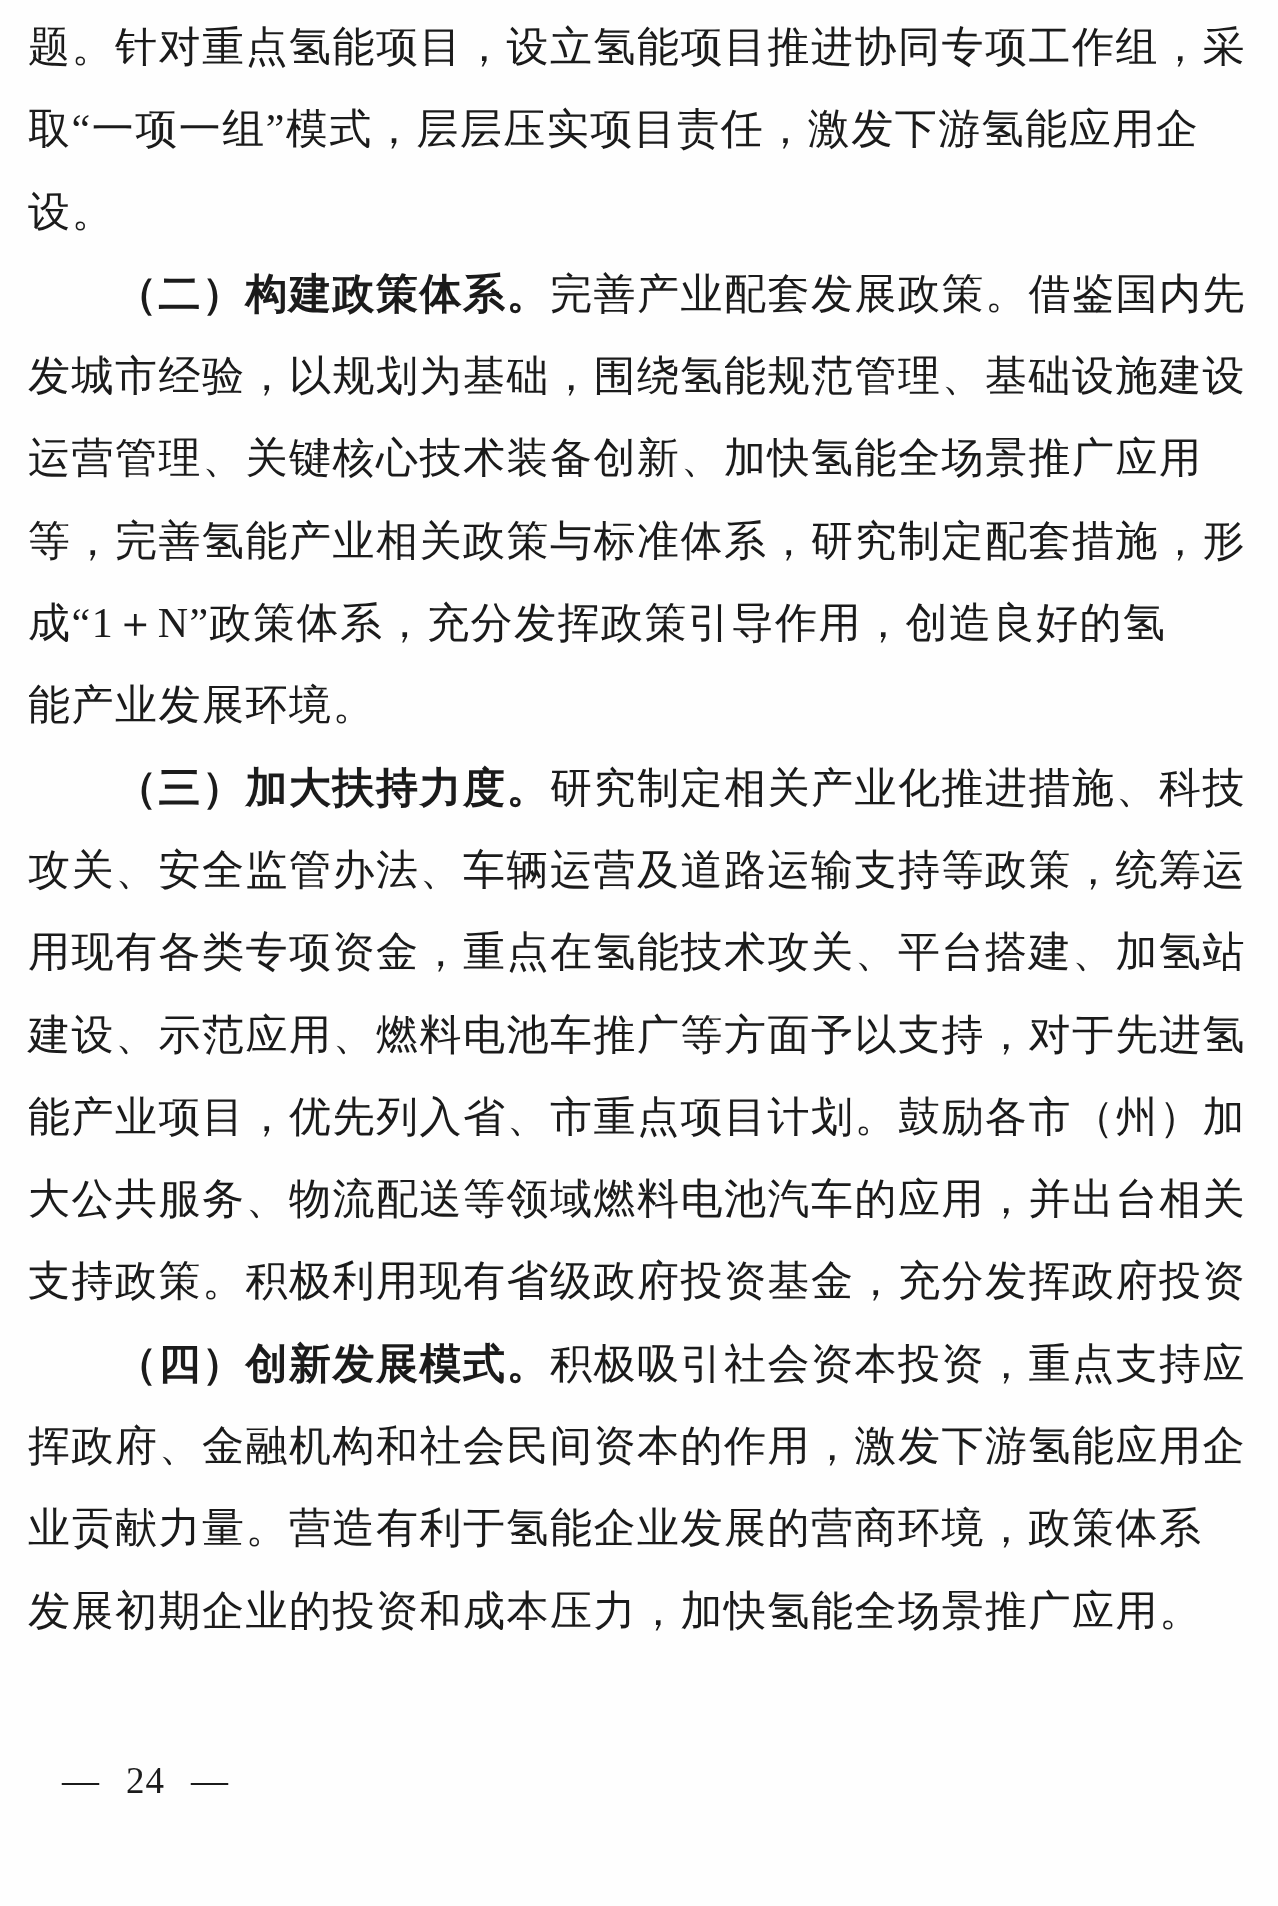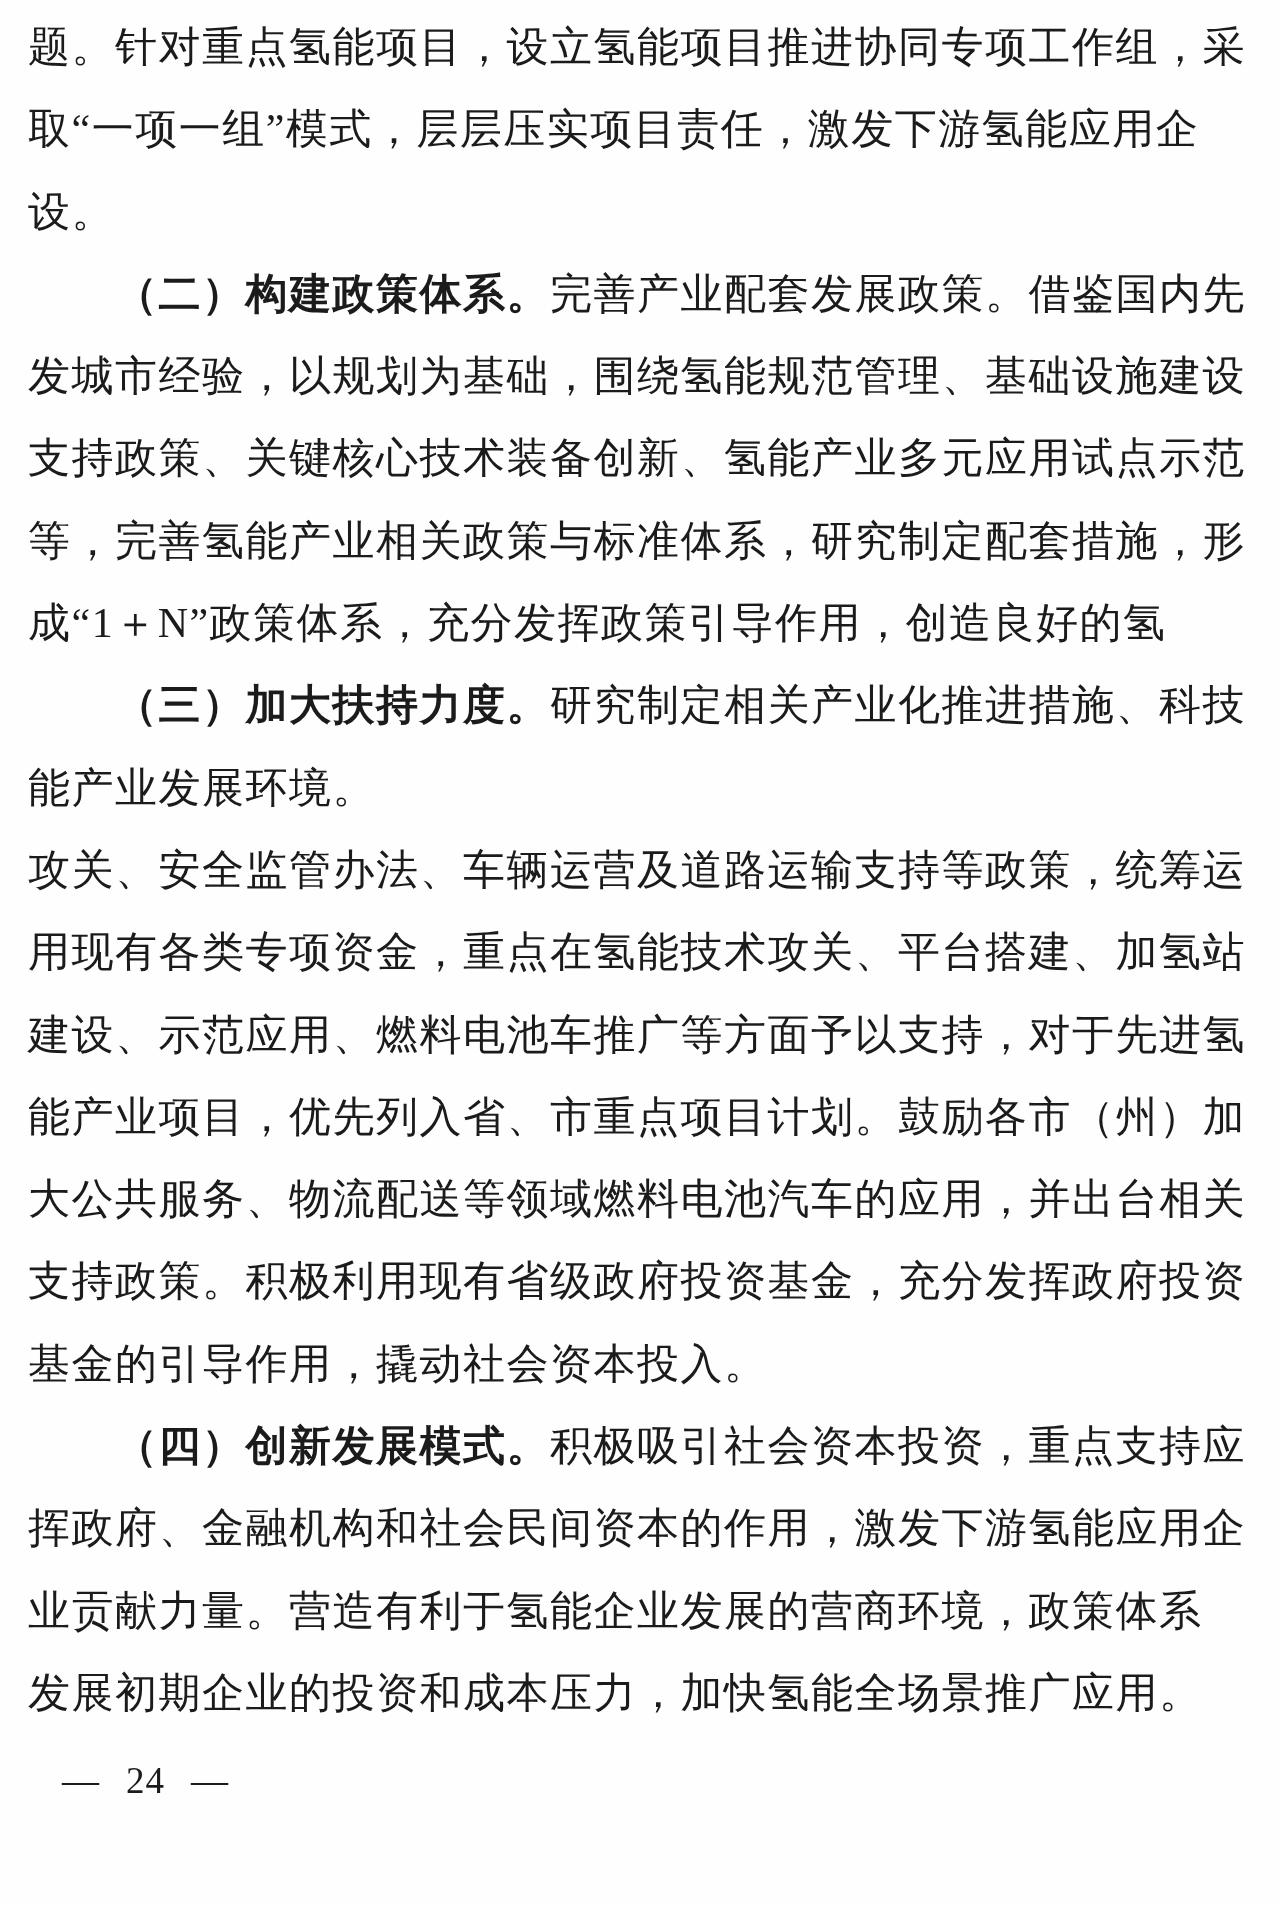--- a/index.html
+++ b/index.html
@@ -56,32 +56,31 @@
 </head>
 <body>
 
 <div class="page">
   <div class="doc-body">
       <div class="doc-line"><span class="seg-body">题。针对重点氢能项目，设立氢能项目推进协同专项工作组，采</span></div>
       <div class="doc-line"><span class="seg-body">取“一项一组”模式，层层压实项目责任，激发下游氢能应用企</span></div>
       <div class="doc-line"><span class="seg-body">设。</span></div>
       <div class="doc-line indented"><span class="seg-heading">（二）构建政策体系。</span><span class="seg-body">完善产业配套发展政策。借鉴国内先</span></div>
       <div class="doc-line"><span class="seg-body">发城市经验，以规划为基础，围绕氢能规范管理、基础设施建设</span></div>
-      <div class="doc-line"><span class="seg-body">支持政策、关键核心技术装备创新、氢能产业多元应用试点示范</span></div>
+      <div class="doc-line"><span class="seg-body">运营管理、关键核心技术装备创新、加快氢能全场景推广应用</span></div>
       <div class="doc-line"><span class="seg-body">等，完善氢能产业相关政策与标准体系，研究制定配套措施，形</span></div>
       <div class="doc-line"><span class="seg-body">成“1＋N”政策体系，充分发挥政策引导作用，创造良好的氢</span></div>
+      <div class="doc-line"><span class="seg-body">能产业发展环境。</span></div>
       <div class="doc-line indented"><span class="seg-heading">（三）加大扶持力度。</span><span class="seg-body">研究制定相关产业化推进措施、科技</span></div>
-      <div class="doc-line"><span class="seg-body">能产业发展环境。</span></div>
       <div class="doc-line"><span class="seg-body">攻关、安全监管办法、车辆运营及道路运输支持等政策，统筹运</span></div>
       <div class="doc-line"><span class="seg-body">用现有各类专项资金，重点在氢能技术攻关、平台搭建、加氢站</span></div>
       <div class="doc-line"><span class="seg-body">建设、示范应用、燃料电池车推广等方面予以支持，对于先进氢</span></div>
       <div class="doc-line"><span class="seg-body">能产业项目，优先列入省、市重点项目计划。鼓励各市（州）加</span></div>
       <div class="doc-line"><span class="seg-body">大公共服务、物流配送等领域燃料电池汽车的应用，并出台相关</span></div>
       <div class="doc-line"><span class="seg-body">支持政策。积极利用现有省级政府投资基金，充分发挥政府投资</span></div>
-      <div class="doc-line"><span class="seg-body">基金的引导作用，撬动社会资本投入。</span></div>
       <div class="doc-line indented"><span class="seg-heading">（四）创新发展模式。</span><span class="seg-body">积极吸引社会资本投资，重点支持应</span></div>
       <div class="doc-line"><span class="seg-body">挥政府、金融机构和社会民间资本的作用，激发下游氢能应用企</span></div>
       <div class="doc-line"><span class="seg-body">业贡献力量。营造有利于氢能企业发展的营商环境，政策体系</span></div>
       <div class="doc-line"><span class="seg-body">发展初期企业的投资和成本压力，加快氢能全场景推广应用。</span></div>
     </div>
   <div class="doc-footer">
     <span class="footer-dash">—</span><span class="footer-num">24</span><span class="footer-dash">—</span>
   </div>
 </div>
 

